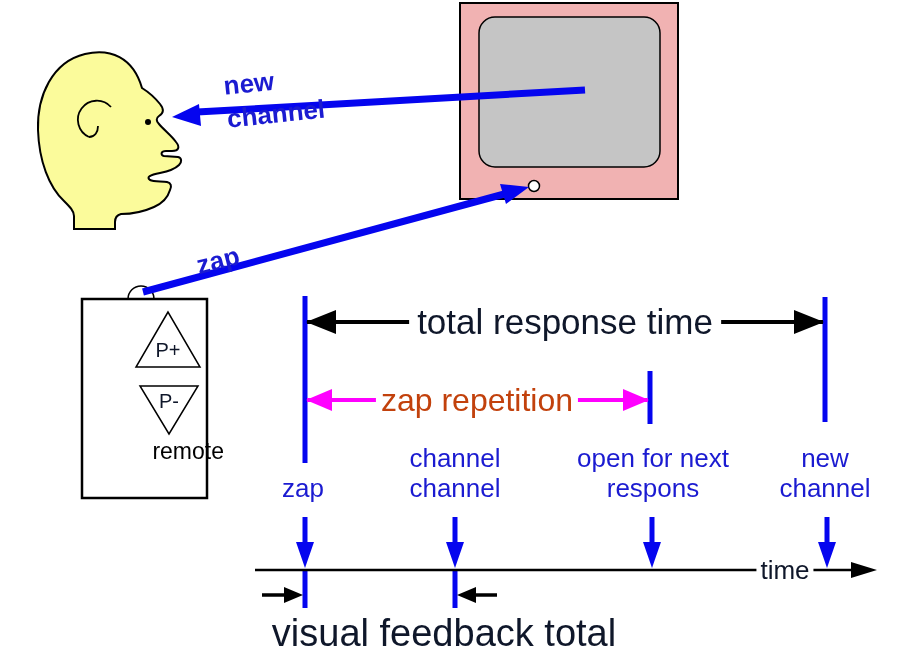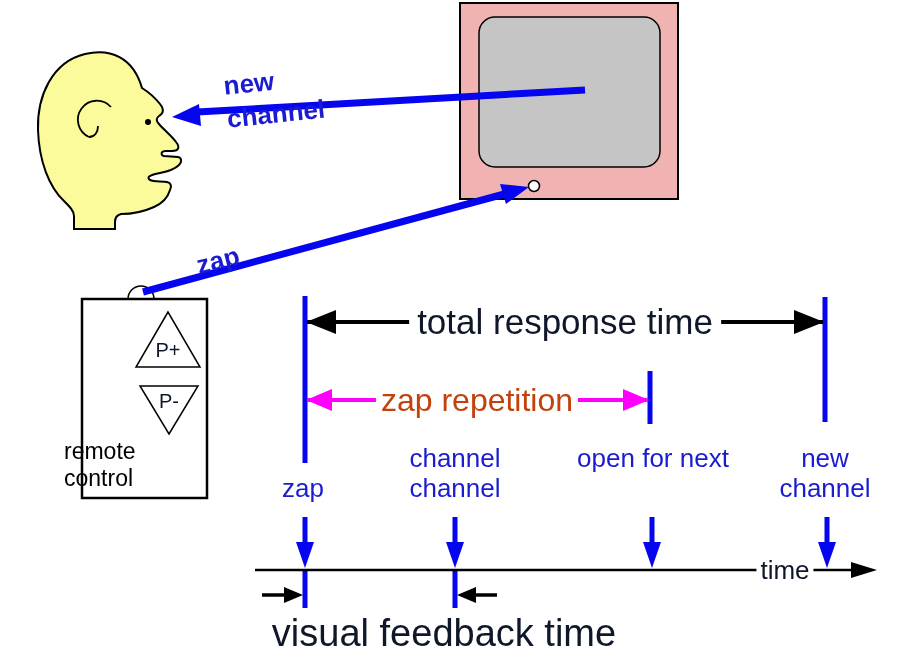--- a/index.html
+++ b/index.html
@@ -16,21 +16,21 @@
   .ctr{transform:translate(-50%,-50%);}
   .arrowlabel{font-size:26px;font-weight:bold;line-height:33px;}
   .evt{position:absolute;width:220px;text-align:center;top:443px;color:#1b1bd1;
        font-size:26px;}
   .evt .l{height:30px;line-height:30px;}
   .bigspan{font-size:35px;padding:0 8px;}
   .repspan{font-size:32px;padding:0 5px;}
   .timelbl{font-size:26px;padding:0 4px;}
   .vftime{font-size:38px;}
   .btnlbl{font-size:20px;width:44px;text-align:center;}
-  .remlbl{width:160px;text-align:left;font-size:23px;line-height:27px;color:#000;}
+  .remlbl{width:160px;text-align:right;font-size:23px;line-height:27px;color:#000;}
 </style>
 </head>
 <body>
 
 <svg width="920" height="660" viewBox="0 0 920 660">
 
   <path d="M 74,229 L 74,216 C 74,211 70,207 64,201 C 49,187 39,161 38,130
            C 37,96 52,62 85,54 C 110,48 133,57 142,88 C 150,93 156,99 160,104
            C 164,109 164,113 159,116 C 156,118 156,121 159,124 C 164,130 172,136 176,142
            C 180,147 179,151 172,151 L 166,151 C 161,151 160,155 164,156 L 178,157
@@ -96,38 +96,38 @@
   <div>channel</div>
 </div>
 
 <div class="txt blue arrowlabel" style="left:193px;top:250px;transform:rotate(-14deg);transform-origin:left top;">zap</div>
 
 <div class="txt black btnlbl" style="left:146px;top:339px;">P+</div>
 <div class="txt black btnlbl" style="left:147px;top:390px;">P-</div>
 
 <div class="txt remlbl" style="left:64px;top:438px;">
   <div>remote</div>
-  <div>control</div>
 </div>
 
 <div class="txt black whitebg ctr bigspan" style="left:565px;top:322px;">total response time</div>
 
 <div class="txt magenta whitebg ctr repspan" style="left:477px;top:400px;">zap repetition</div>
 
 <div class="evt" style="left:193px;">
   <div class="l"></div>
   <div class="l">zap</div>
 </div>
 <div class="evt" style="left:345px;">
   <div class="l">channel</div>
   <div class="l">channel</div>
 </div>
 <div class="evt" style="left:543px;">
   <div class="l">open for next</div>
+  <div class="l">respons</div>
 </div>
 <div class="evt" style="left:715px;">
   <div class="l">new</div>
   <div class="l">channel</div>
 </div>
 
 <div class="txt black whitebg ctr timelbl" style="left:785px;top:570px;">time</div>
 
-<div class="txt black ctr vftime" style="left:444px;top:633px;">visual feedback time</div>
+<div class="txt black ctr vftime" style="left:444px;top:633px;">visual feedback total</div>
 
 </body></html>

